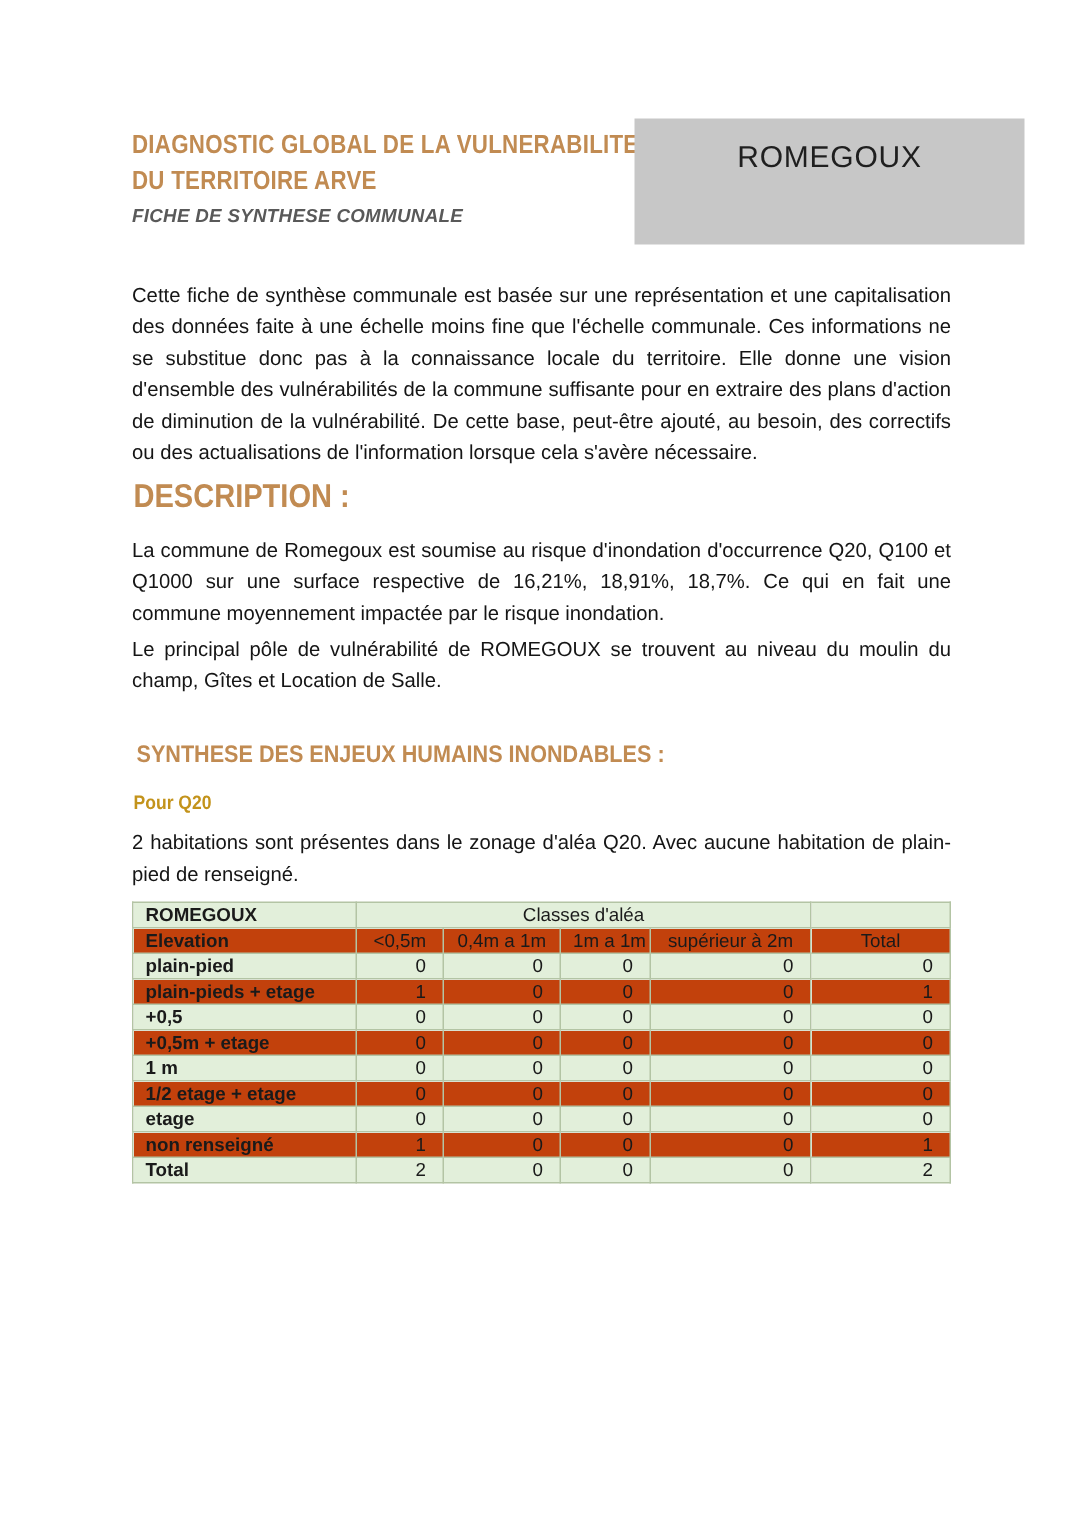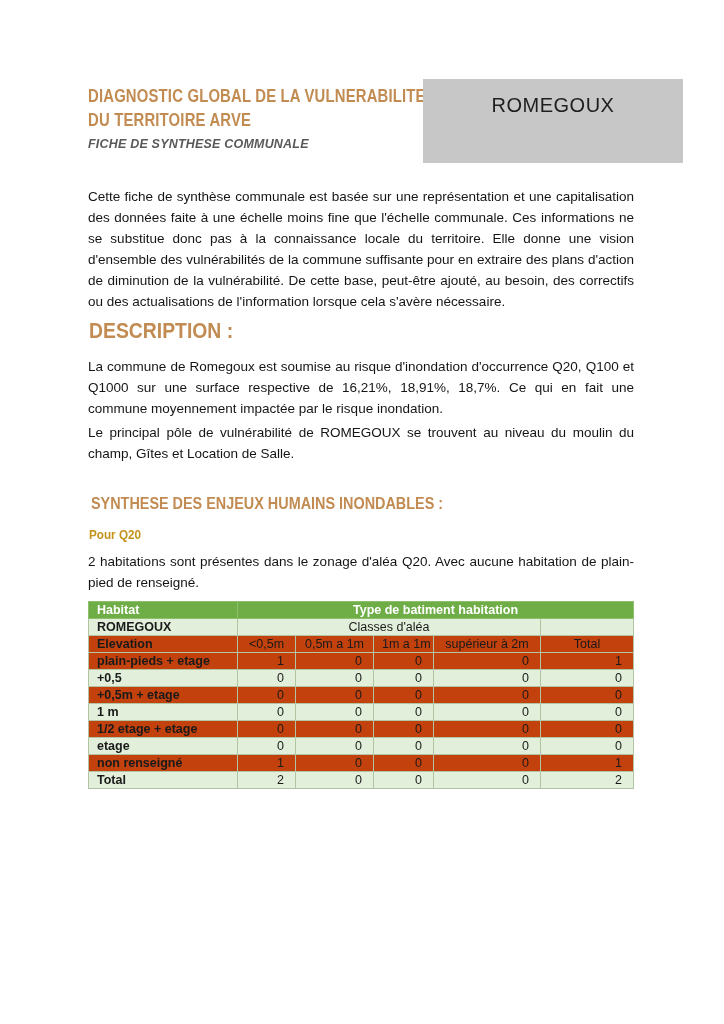--- a/index.html
+++ b/index.html
@@ -110,39 +110,43 @@
   <table class="enjeux">
     <colgroup>
       <col class="c1">
         <col class="c2">
         <col class="c3">
         <col class="c4">
         <col class="c5">
         <col class="c6">
     </colgroup>
     <thead>
-      <tr class="head-row">
-        <th class="left">Habitat</th>
-        <th class="center" colspan="5">Type de batiment habitation</th>
-      </tr>
       <tr class="row-green">
         <td class="lbl">ROMEGOUX</td>
         <td class="center" colspan="4">Classes d'aléa</td>
         <td></td>
       </tr>
       <tr class="row-white">
         <td class="lbl">Elevation</td>
         <td class="center">&lt;0,5m</td>
-        <td class="center">0,5m a 1m</td>
+        <td class="center">0,4m a 1m</td>
         <td class="center">1m a 1m</td>
         <td class="center">supérieur à 2m</td>
         <td class="center">Total</td>
       </tr>
     </thead>
     <tbody id="table-body">
+        <tr class="row-green">
+          <td class="lbl">plain-pied</td>
+          <td class="num">0</td>
+          <td class="num">0</td>
+          <td class="num">0</td>
+          <td class="num">0</td>
+          <td class="num">0</td>
+        </tr>
         <tr class="row-white">
           <td class="lbl">plain-pieds + etage</td>
           <td class="num">1</td>
           <td class="num">0</td>
           <td class="num">0</td>
           <td class="num">0</td>
           <td class="num">1</td>
         </tr>
         <tr class="row-green">
           <td class="lbl">+0,5</td>

